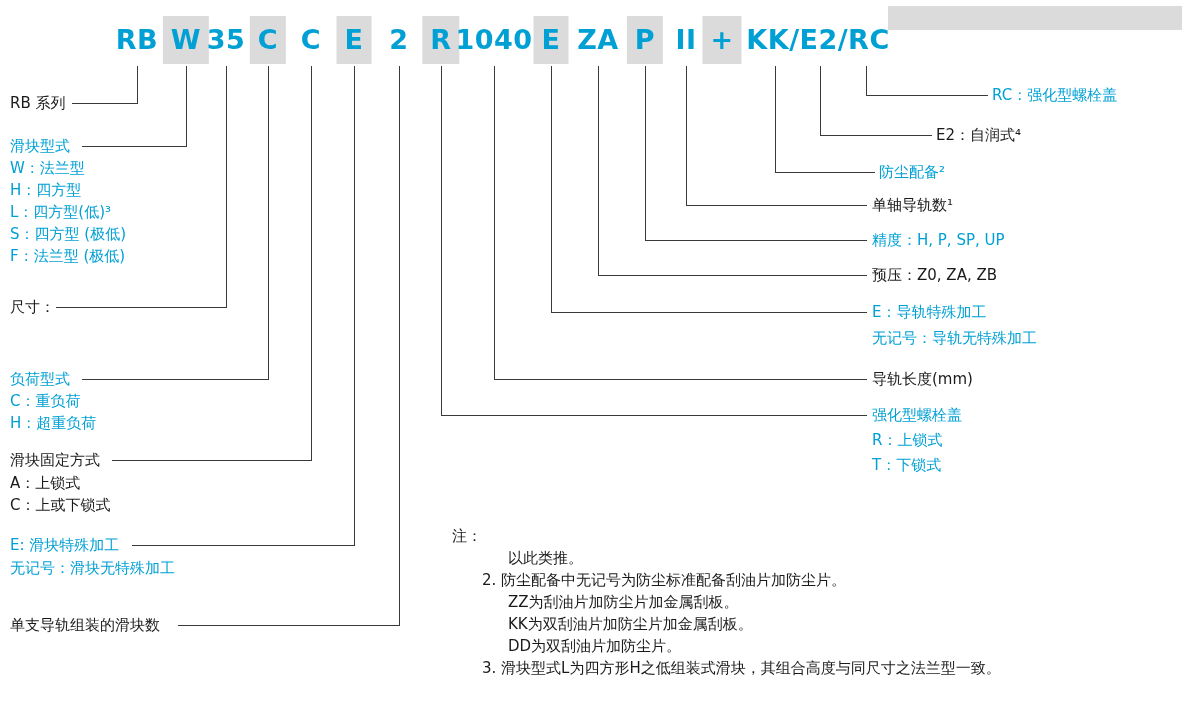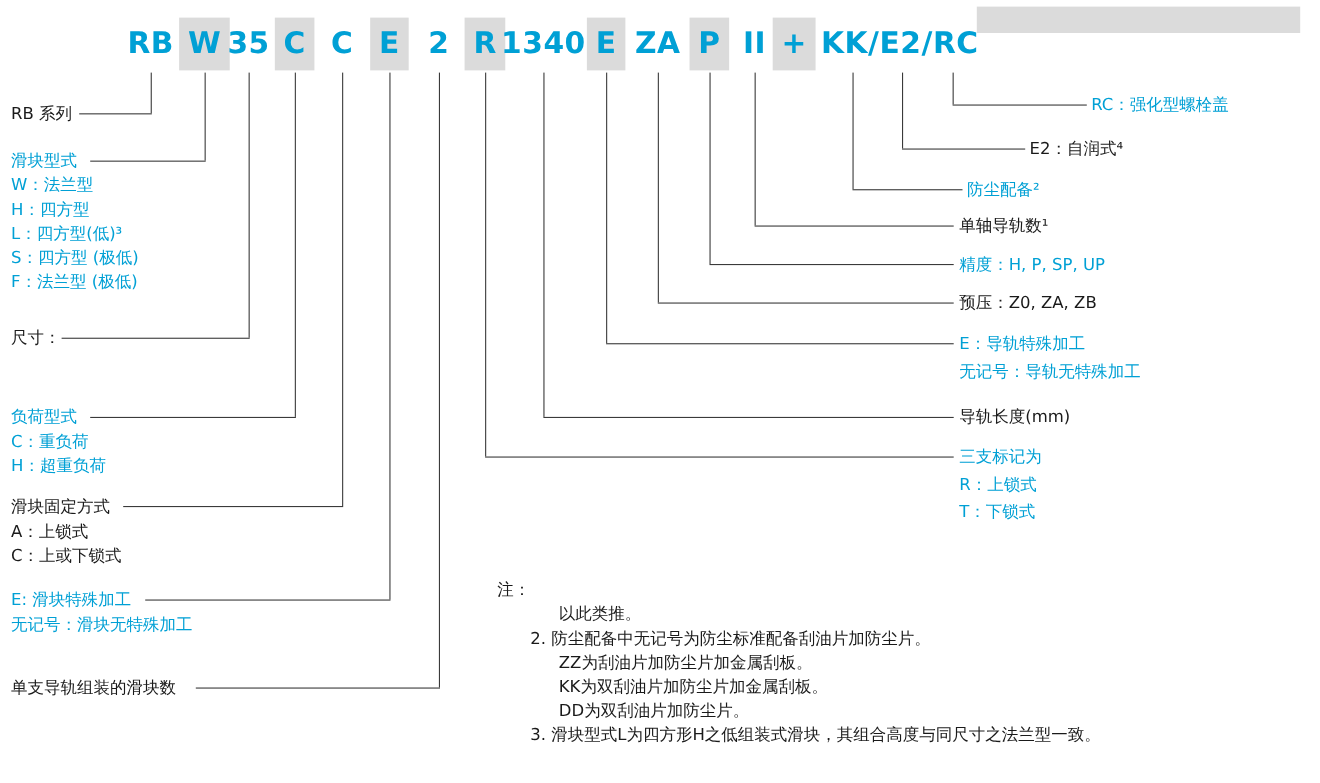--- a/index.html
+++ b/index.html
@@ -34,21 +34,21 @@
   <div class="band" style="left:888px;top:6px;width:294px;height:24px;"></div>
 
   <span class="seg" style="left:137px">RB</span>
   <span class="seg shaded" style="left:186px">W</span>
   <span class="seg" style="left:226px">35</span>
   <span class="seg shaded" style="left:268px">C</span>
   <span class="seg" style="left:311px">C</span>
   <span class="seg shaded" style="left:354px">E</span>
   <span class="seg" style="left:399px">2</span>
   <span class="seg shaded" style="left:441px">R</span>
-  <span class="seg" style="left:494px">1340</span>
+  <span class="seg" style="left:494px">1040</span>
   <span class="seg shaded" style="left:551px">E</span>
   <span class="seg" style="left:598px">ZA</span>
   <span class="seg shaded" style="left:645px">P</span>
   <span class="seg" style="left:686px">II</span>
   <span class="seg shaded" style="left:722px">+</span>
   <span class="seg" style="left:818px">KK/E2/RC</span>
 
   <div class="ln" style="left:137px;top:66px;width:1px;height:37px"></div>
   <div class="ln" style="left:72px;top:103px;width:66px;height:1px"></div>
   <div class="lbl" style="left:10px;top:95px">RB 系列</div>
@@ -82,21 +82,21 @@
   <div class="ln" style="left:132px;top:545px;width:223px;height:1px"></div>
   <div class="lbl blue" style="left:10px;top:537px">E: 滑块特殊加工</div>
   <div class="lbl blue" style="left:10px;top:560px">无记号：滑块无特殊加工</div>
 
   <div class="ln" style="left:399px;top:66px;width:1px;height:559px"></div>
   <div class="ln" style="left:178px;top:625px;width:222px;height:1px"></div>
   <div class="lbl" style="left:10px;top:617px">单支导轨组装的滑块数</div>
 
   <div class="ln" style="left:441px;top:66px;width:1px;height:349px"></div>
   <div class="ln" style="left:441px;top:415px;width:426px;height:1px"></div>
-  <div class="lbl blue" style="left:872px;top:407px">三支标记为</div>
+  <div class="lbl blue" style="left:872px;top:407px">强化型螺栓盖</div>
   <div class="lbl blue" style="left:872px;top:432px">R：上锁式</div>
   <div class="lbl blue" style="left:872px;top:457px">T：下锁式</div>
 
   <div class="ln" style="left:494px;top:66px;width:1px;height:313px"></div>
   <div class="ln" style="left:494px;top:379px;width:373px;height:1px"></div>
   <div class="lbl" style="left:872px;top:371px">导轨长度(mm)</div>
 
   <div class="ln" style="left:551px;top:66px;width:1px;height:246px"></div>
   <div class="ln" style="left:551px;top:312px;width:316px;height:1px"></div>
   <div class="lbl blue" style="left:872px;top:304px">E：导轨特殊加工</div>

